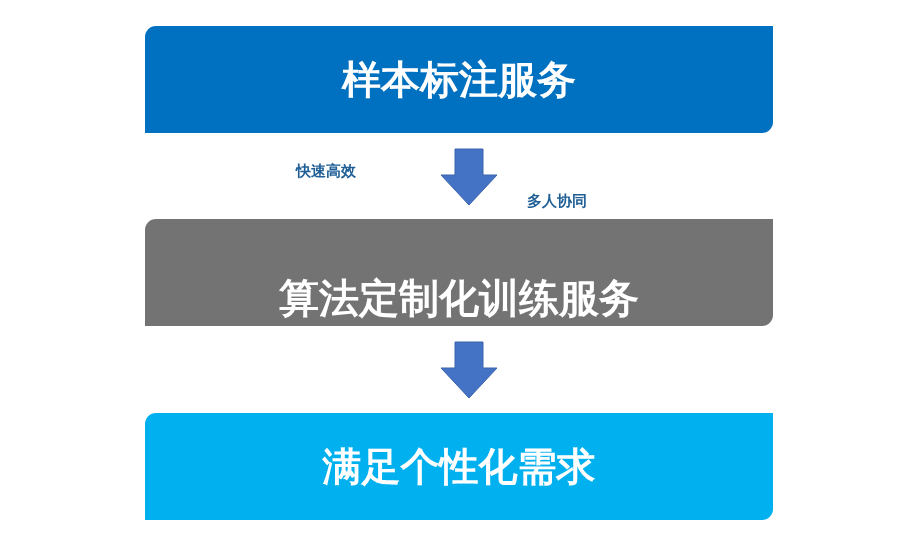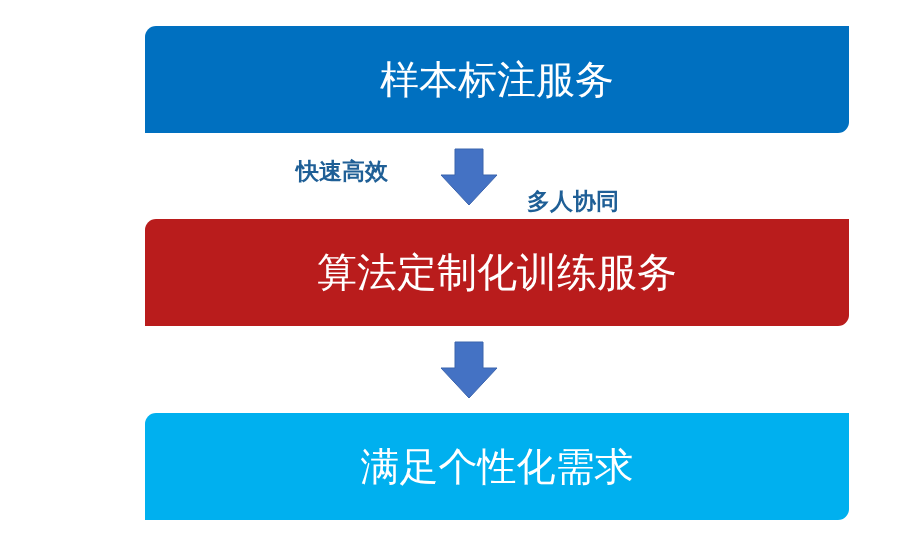--- a/index.html
+++ b/index.html
@@ -1,31 +1,31 @@
 <!DOCTYPE html>
 <html><head>
   <meta charset="utf-8">
   <style>
     html, body { margin: 0; padding: 0; }
     body {
       width: 924px; height: 559px; background: #ffffff; position: relative; overflow: hidden;
       font-family: "DejaVu Sans", "Liberation Sans", sans-serif;
     }
     .box {
-      position: absolute; left: 145px; width: 704px; height: 107px;
+      position: absolute; left: 145px; width: 628px; height: 107px;
       border-radius: 11px 0 11px 0;
       display: flex; align-items: center; justify-content: center;
-      color: #ffffff; font-weight: normal; font-size: 39px; letter-spacing: 0px;
+      color: #ffffff; font-weight: bold; font-size: 39px; letter-spacing: 0px;
     }
     .box-1 { top: 26px; background: #0070c0; }
-    .box-2 { top: 219px; background: #b91c1c; }
+    .box-2 { top: 219px; background: #737373; align-items: flex-end; }
     .box-3 { top: 413px; background: #00b0ef; }
     .box-2 span { font-size: 40px; }
     .side-label {
-      position: absolute; top: 155px; font-size: 23px; font-weight: bold; color: #1f5f96;
+      position: absolute; top: 155px; font-size: 15px; font-weight: bold; color: #1f5f96;
       line-height: 32px;
     }
     .label-left { left: 296px; }
     .label-right { left: 527px; margin-top: 30px; }
     .arrow { position: absolute; width: 58px; height: 58px; }
     .arrow-1 { left: 440px; top: 148px; }
     .arrow-2 { left: 440px; top: 341px; }
   </style>
 </head>
 <body>

